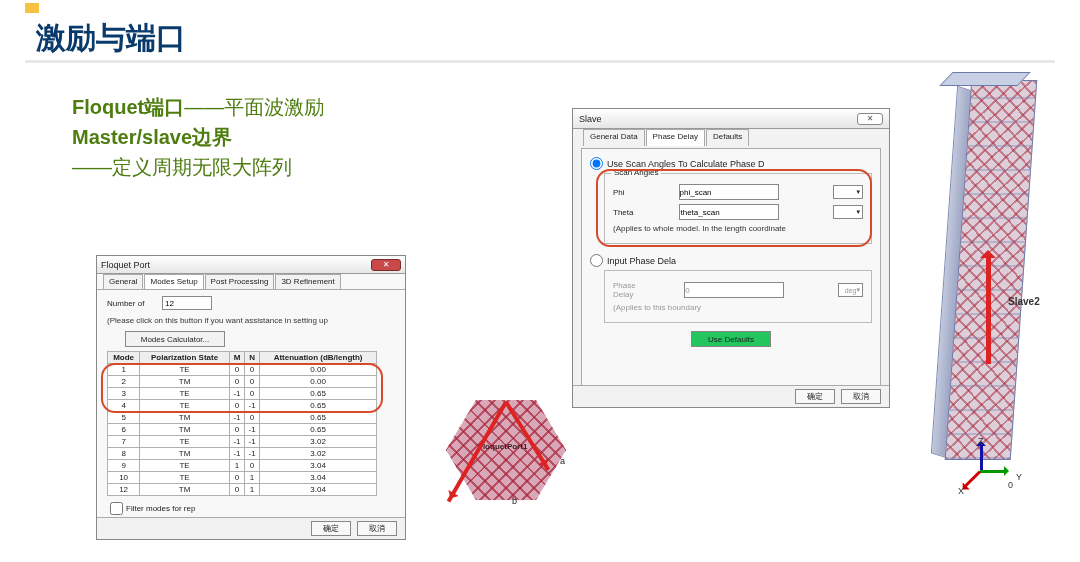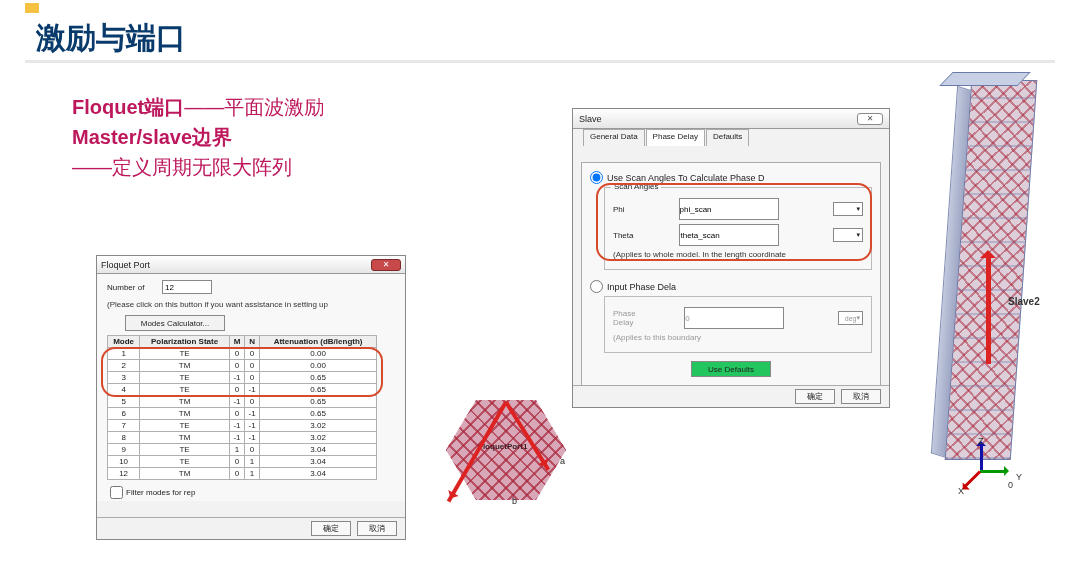--- a/index.html
+++ b/index.html
@@ -10,21 +10,21 @@
     background: #fff;
     font-family: "Microsoft YaHei", Arial, sans-serif;
     position: relative;
     overflow: hidden;
   }
   .yellow-dot { position:absolute; left:25px; top:3px; width:14px; height:10px; background:#f5c242; }
   .title-bar { position:absolute; left:36px; top:18px; height:40px; display:flex; align-items:center; }
   .title { font-size:30px; font-weight:700; color:#083a6b; }
   .title-underline { position:absolute; left:25px; top:60px; width:1030px; height:3px; background:#e8e8e8; }
 
-  .desc { position:absolute; left:72px; top:92px; font-size:20px; line-height:1.5; color:#be185d; }
+  .desc { position:absolute; left:72px; top:92px; font-size:20px; line-height:1.5; color:#4d7c0f; }
   .desc b { font-weight:700; }
 
   
   .fp-dialog { position:absolute; left:96px; top:255px; width:310px; height:285px;
     background:#f2f2f2; border:1px solid #888; font-size:9px; color:#222; }
   .fp-titlebar { height:18px; background:linear-gradient(#fff,#e6e6e6); border-bottom:1px solid #999;
     display:flex; align-items:center; padding:0 4px; justify-content:space-between; }
   .fp-close { width:30px; height:12px; background:#c8494a; border:1px solid #7a2a2a; border-radius:3px;
     color:#fff; display:flex; align-items:center; justify-content:center; font-size:8px; }
   .fp-tabs { height:16px; display:flex; border-bottom:1px solid #aaa; padding-left:6px; background:#f8f8f8; }
@@ -52,28 +52,28 @@
   
   .sl-dialog { position:absolute; left:572px; top:108px; width:318px; height:300px;
     background:#f2f2f2; border:1px solid #888; font-size:9px; color:#222; }
   .sl-titlebar { height:20px; background:linear-gradient(#fff,#e6e6e6); border-bottom:1px solid #999;
     display:flex; align-items:center; justify-content:space-between; padding:0 6px; }
   .sl-close { width:26px; height:12px; border:1px solid #888; border-radius:3px; background:#fff;
     display:flex; align-items:center; justify-content:center; font-size:8px; color:#555; }
   .sl-tabs { height:17px; display:flex; padding-left:10px; }
   .sl-tab { padding:2px 6px; border:1px solid #aaa; border-bottom:none; margin-right:1px; background:#f2f2f2; font-size:8px; }
   .sl-tab.active { background:#fff; }
-  .sl-body { border:1px solid #aaa; margin:16px 8px 8px 8px; height:240px; background:#f8f8f8; padding:8px; position:relative; }
+  .sl-body { border:1px solid #aaa; margin:2px 8px 8px 8px; height:240px; background:#f8f8f8; padding:8px; position:relative; }
   .sl-radio-row { display:flex; align-items:center; font-size:9px; margin-bottom:3px; }
   .sl-radio-row input { margin:0 4px 0 0; }
   .sl-group { border:1px solid #bbb; margin-left:14px; padding:6px 8px 10px 8px; position:relative; }
   .sl-group .legend { position:absolute; top:-6px; left:6px; background:#f8f8f8; padding:0 3px; font-size:8px; }
   .sl-field { display:flex; align-items:center; margin:4px 0;gap:46px; }
   .sl-field label { width:34px; font-size:8px; }
-  .sl-input { width:100px; height:22px; border:1px solid #888; background:#fff; padding:0 0; font-size:8px; }
+  .sl-input { width:100px; height:16px; border:1px solid #888; background:#fff; padding:0 0; font-size:8px; }
   .sl-unit { width:50px; height:14px; border:1px solid #888; background:#fff; margin-left:8px; display:flex; align-items:center; justify-content:flex-end; padding-right:2px; font-size:7px; }
   .sl-note { font-size:8px; color:#333; margin-top:4px; }
   .sl-highlight { position:absolute; left:14px; top:20px; width:276px; height:78px;
     border:2px solid #d84a2c; border-radius:14px; pointer-events:none; }
   .sl-group.disabled .sl-input, .sl-group.disabled .sl-unit, .sl-group.disabled label, .sl-group.disabled .sl-note { color:#999; }
   .sl-defaults { width:80px; height:16px; border:1px solid #888; background:#22c55e; font-size:8px;
     display:flex; align-items:center; justify-content:center; margin:8px auto 0; }
   .sl-footer { position:absolute; left:0; right:0; bottom:0; height:22px; border-top:1px solid #aaa;
     display:flex; justify-content:flex-end; align-items:center; padding-right:8px; gap:6px; background:#f2f2f2; }
 
@@ -143,20 +143,26 @@
   </div>
   <div><b>Master/slave边界</b></div>
   <div>——定义周期无限大阵列</div>
 </div>
 
 <div class="fp-dialog">
   <div class="fp-titlebar">
     <span>Floquet Port</span>
     <span class="fp-close">✕</span>
   </div>
+  <div class="fp-tabs">
+    <div class="fp-tab">General</div>
+    <div class="fp-tab active">Modes Setup</div>
+    <div class="fp-tab">Post Processing</div>
+    <div class="fp-tab">3D Refinement</div>
+  </div>
   <div class="fp-body">
     <div class="fp-row">
       <label>Number of</label>
       <input class="fp-numinput" value="12" style="">
     </div>
     <div class="fp-hint">(Please click on this button if you want assistance in setting up</div>
     <div class="fp-calc-btn">Modes Calculator...</div>
 
     <div class="fp-table-wrap">
       <table class="fp-table">

